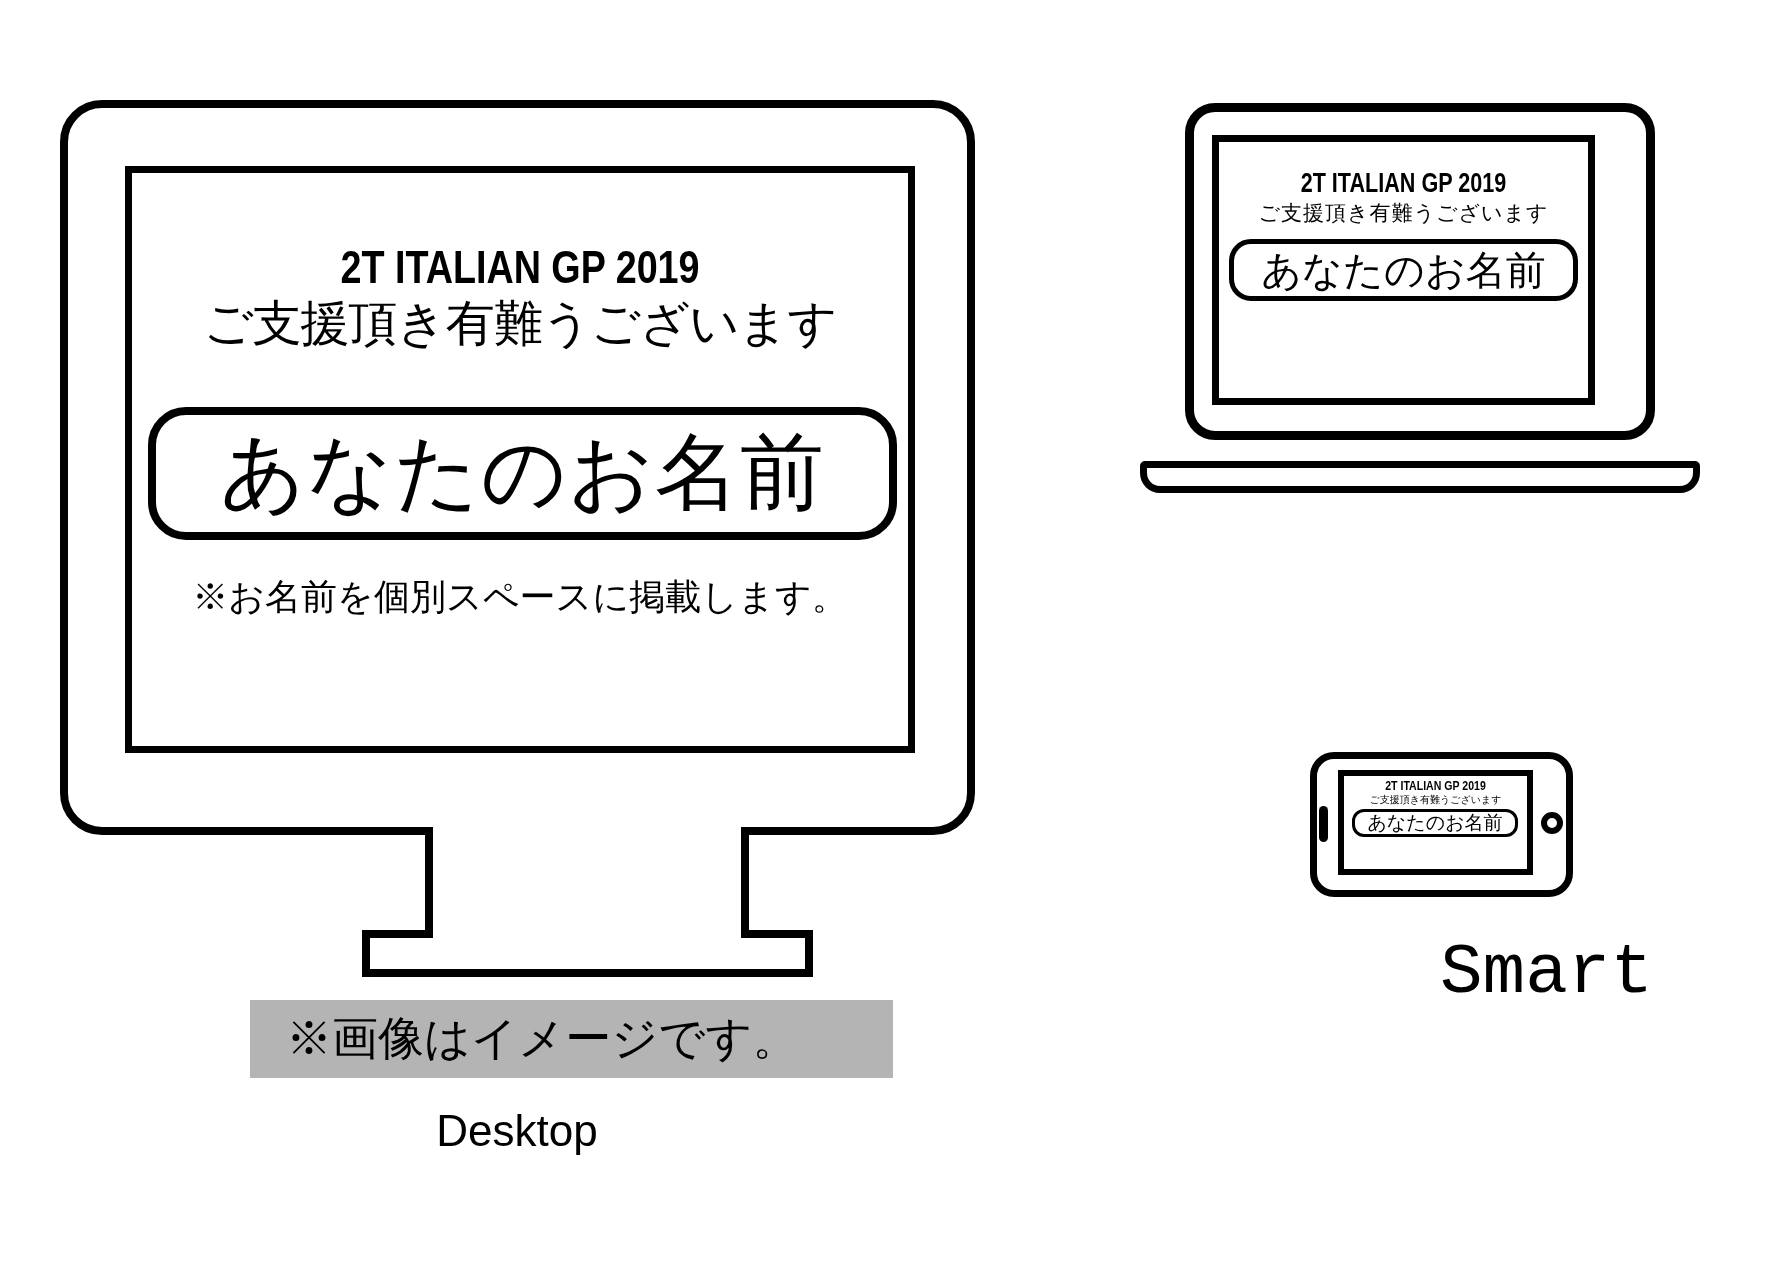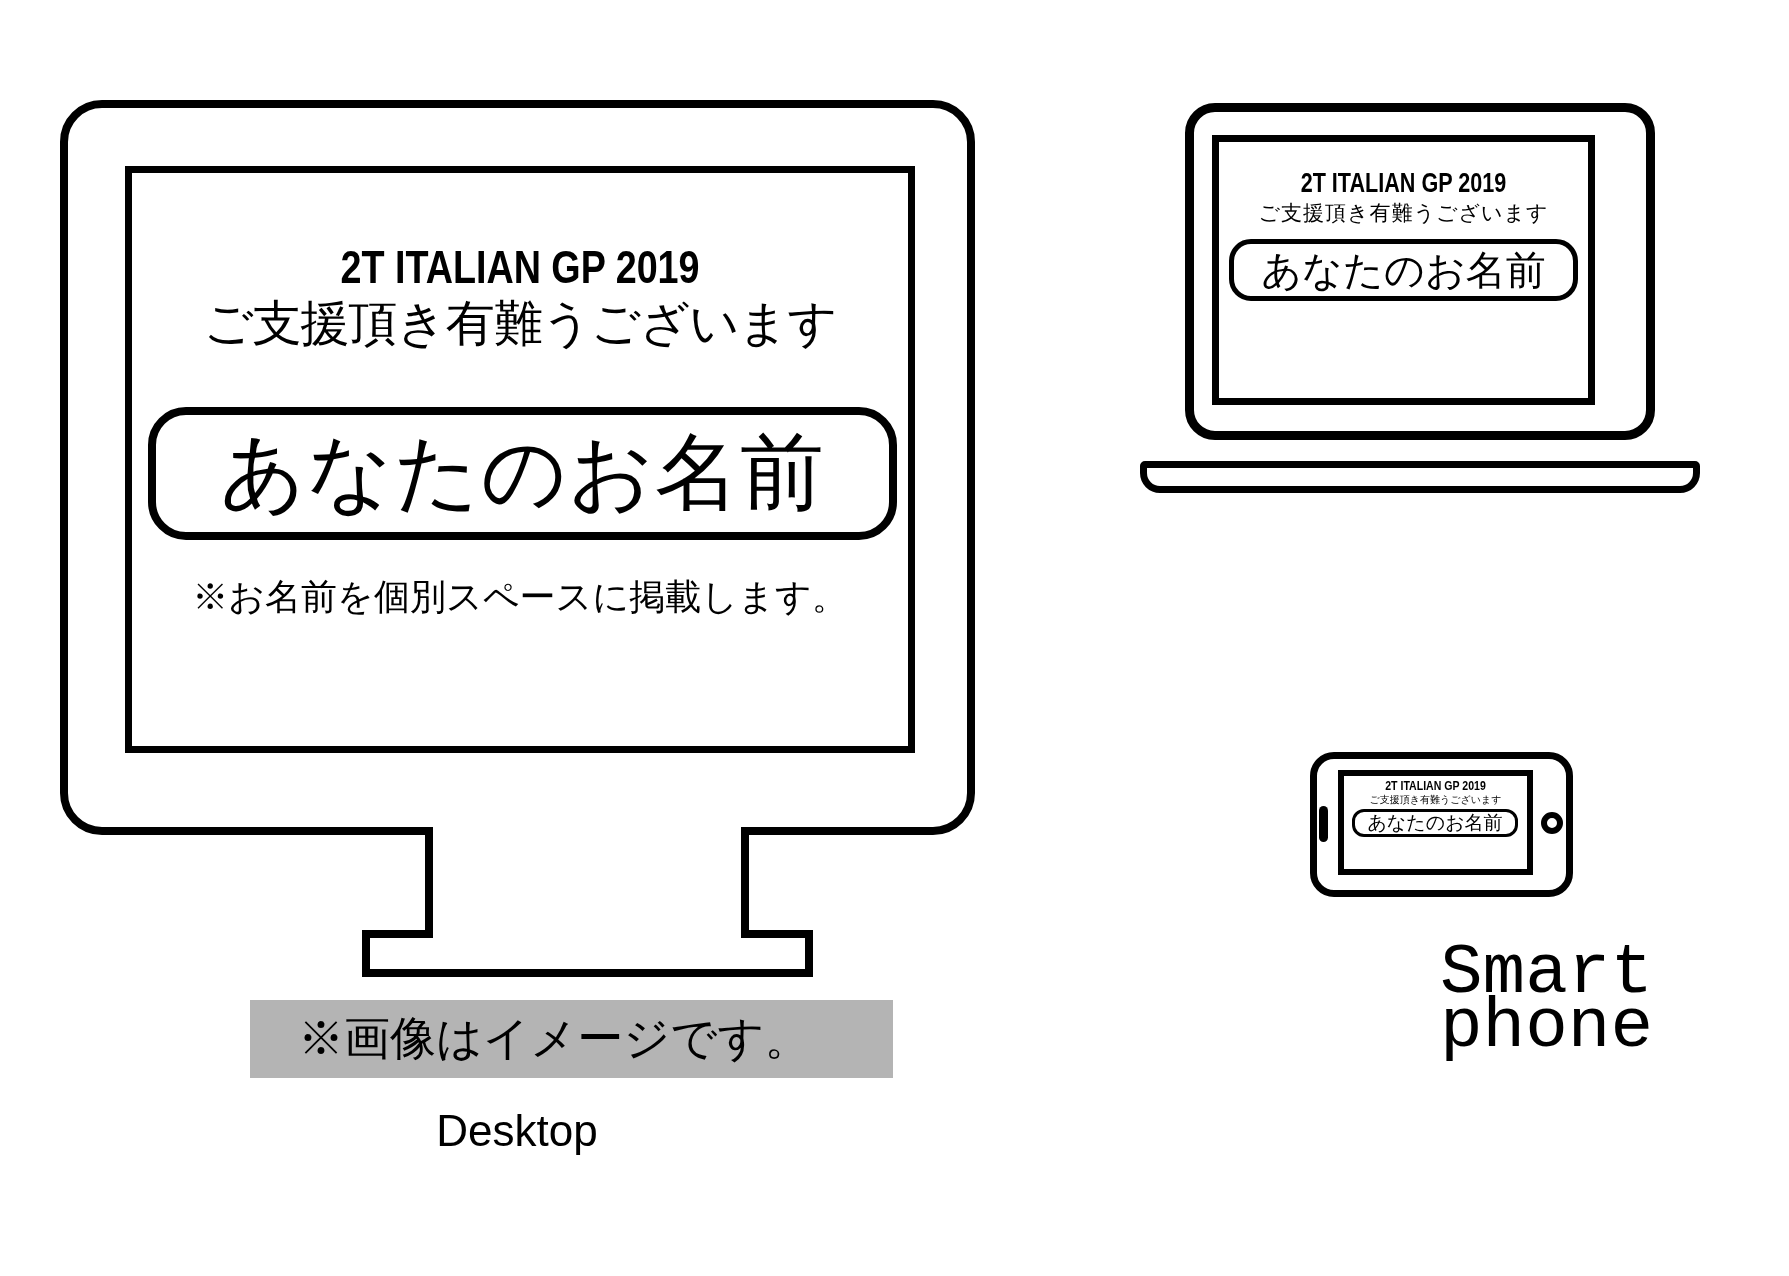--- a/index.html
+++ b/index.html
@@ -25,21 +25,21 @@
 
   .d-title { left:125px; top:240px; width:790px; font-size:46px; font-weight:bold;
     letter-spacing:0px; transform:scaleX(0.82); }
   .d-subtitle { left:125px; top:291px; width:790px; font-size:49px; letter-spacing:-1px; }
   .d-namebox { left:148px; top:407px; width:749px; height:133px;
     border:8px solid var(--ink); border-radius:38px; }
   .d-namebox-text { width:100%; line-height:115px; font-size:84px; letter-spacing:1px; }
   .d-note { left:125px; top:573px; width:790px; font-size:36px; letter-spacing:0px; }
 
   .caption-bar { left:250px; top:1000px; width:643px; height:78px; background:var(--caption-bg); }
-  .caption-text { padding-left:48px; line-height:76px; font-size:46px; letter-spacing:0px; }
+  .caption-text { padding-left:36px; line-height:76px; font-size:46px; letter-spacing:0px; }
   .desktop-label { left:317px; top:1106px; width:400px; font-size:44px; font-weight:300; }
 
   
   .laptop-lid { left:1185px; top:103px; width:470px; height:337px;
     border:9px solid var(--ink); border-radius:30px; background:var(--paper); }
   .laptop-screen { left:1212px; top:135px; width:383px; height:270px;
     border:7px solid var(--ink); background:var(--paper); }
   .l-title { left:1212px; top:168px; width:383px; font-size:27px; font-weight:bold; transform:scaleX(0.8); }
   .l-subtitle { left:1212px; top:199px; width:383px; font-size:21px; letter-spacing:1px; }
   .l-namebox { left:1229px; top:239px; width:349px; height:62px;
@@ -102,16 +102,15 @@
   <div class="abs phone-screen"></div>
   <div class="abs phone-earpiece"></div>
   <div class="abs phone-home"></div>
   <div class="abs center p-title">2T ITALIAN GP 2019</div>
   <div class="abs center p-subtitle">ご支援頂き有難うございます</div>
   <div class="abs p-namebox">
     <div class="center p-namebox-text">あなたのお名前</div>
   </div>
   <div class="abs phone-label">
     <div>Smart</div>
-    <div>phone</div>
   </div>
 
 </div>
 
 </body></html>

